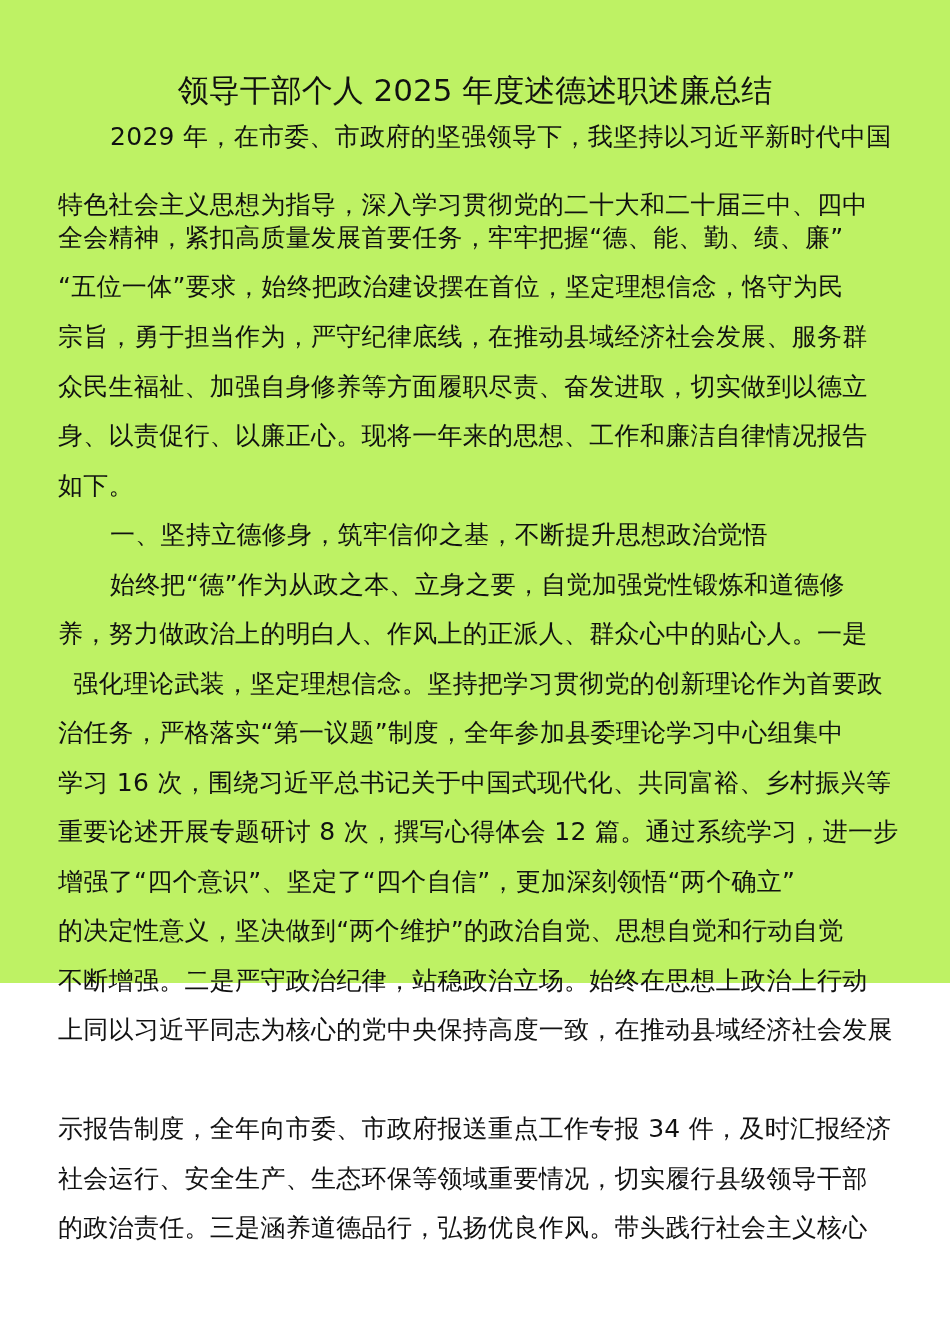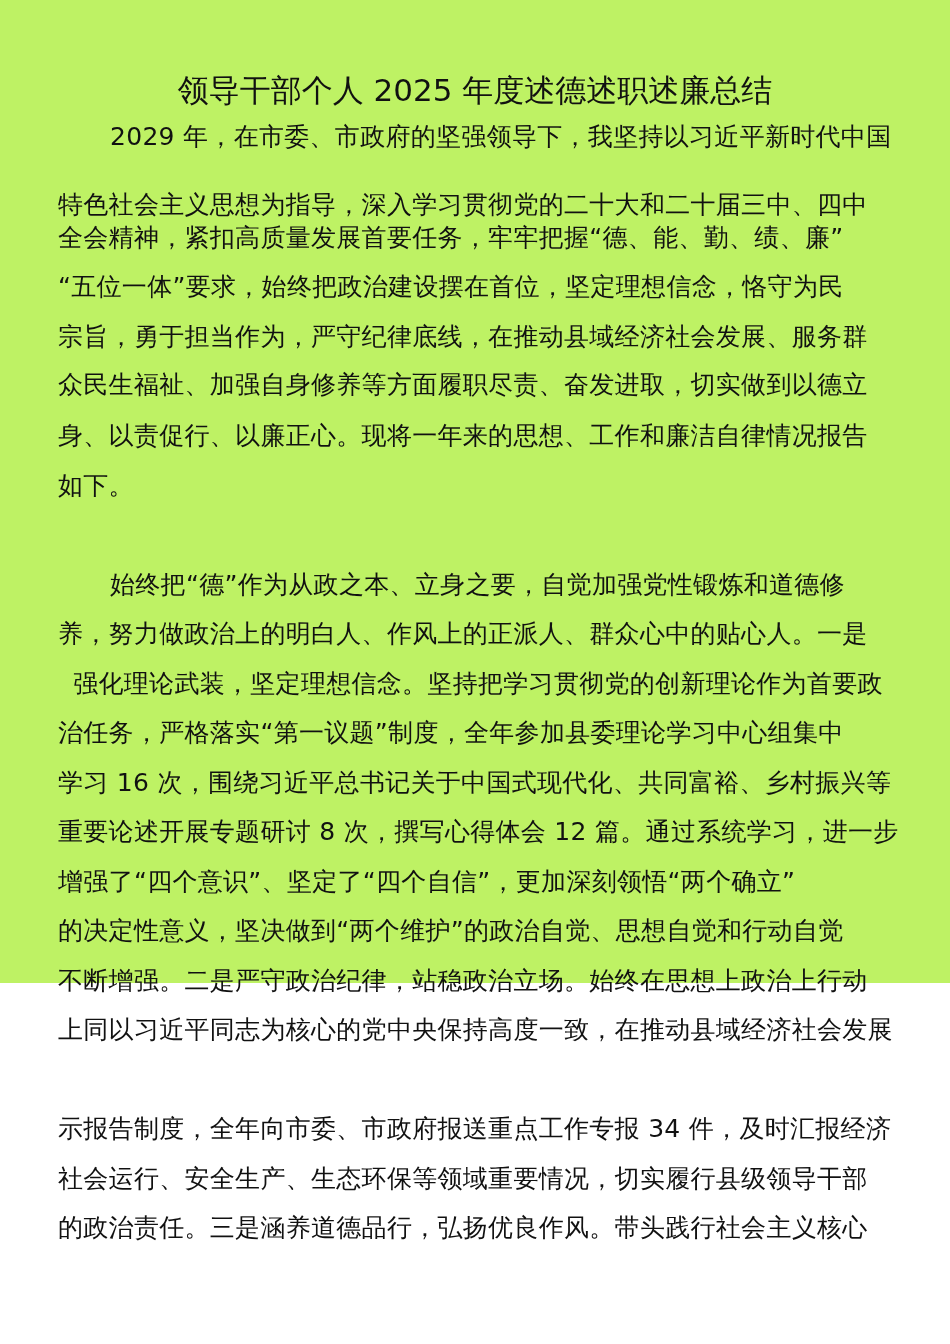--- a/index.html
+++ b/index.html
@@ -48,24 +48,25 @@
 
 <div class="page">
 
   <div class="title">领导干部个人 2025 年度述德述职述廉总结</div>
 
   <div class="line indent" style="top:120px;">2029 年，在市委、市政府的坚强领导下，我坚持以习近平新时代中国</div>
   <div class="line" style="top:172px;margin-top:16px;">特色社会主义思想为指导，深入学习贯彻党的二十大和二十届三中、四中</div>
   <div class="line" style="top:221px;">全会精神，紧扣高质量发展首要任务，牢牢把握“德、能、勤、绩、廉”</div>
   <div class="line" style="top:270px;">“五位一体”要求，始终把政治建设摆在首位，坚定理想信念，恪守为民</div>
   <div class="line" style="top:320px;">宗旨，勇于担当作为，严守纪律底线，在推动县域经济社会发展、服务群</div>
-  <div class="line" style="top:370px;font-family:Liberation Mono, monospace;">众民生福祉、加强自身修养等方面履职尽责、奋发进取，切实做到以德立</div>
+  <div class="line" style="top:370px;">众民生福祉、加强自身修养等方面履职尽责、奋发进取，切实做到以德立</div>
   <div class="line" style="top:419px;">身、以责促行、以廉正心。现将一年来的思想、工作和廉洁自律情况报告</div>
   <div class="line" style="top:469px;">如下。</div>
 
+  <div class="line heading" style="top:518px;">一、坚持立德修身，筑牢信仰之基，不断提升思想政治觉悟</div>
 
   <div class="line indent" style="top:568px;">始终把“德”作为从政之本、立身之要，自觉加强党性锻炼和道德修</div>
   <div class="line" style="top:617px;">养，努力做政治上的明白人、作风上的正派人、群众心中的贴心人。一是</div>
   <div class="line" style="top:667px;text-align:center;">强化理论武装，坚定理想信念。坚持把学习贯彻党的创新理论作为首要政</div>
   <div class="line" style="top:716px;">治任务，严格落实“第一议题”制度，全年参加县委理论学习中心组集中</div>
   <div class="line" style="top:766px;">学习 16 次，围绕习近平总书记关于中国式现代化、共同富裕、乡村振兴等</div>
   <div class="line" style="top:815px;">重要论述开展专题研讨 8 次，撰写心得体会 12 篇。通过系统学习，进一步</div>
   <div class="line" style="top:865px;">增强了“四个意识”、坚定了“四个自信”，更加深刻领悟“两个确立”</div>
   <div class="line" style="top:914px;">的决定性意义，坚决做到“两个维护”的政治自觉、思想自觉和行动自觉</div>
   <div class="line" style="top:964px;">不断增强。二是严守政治纪律，站稳政治立场。始终在思想上政治上行动</div>

